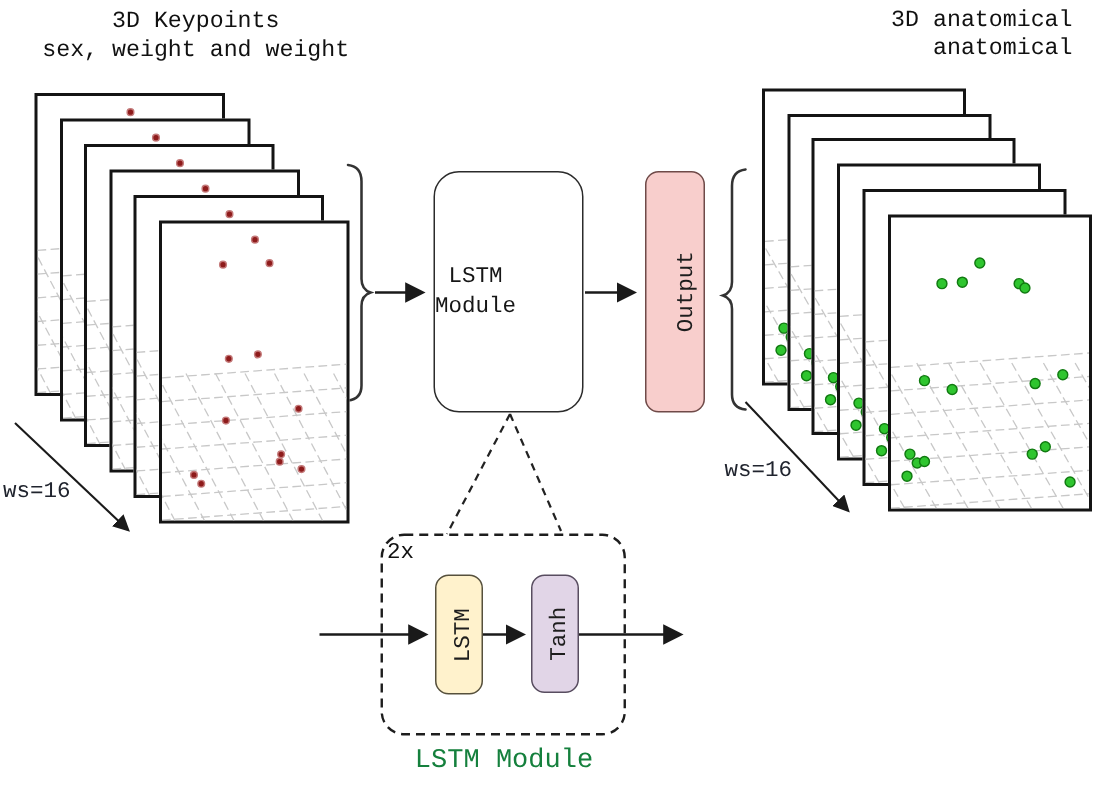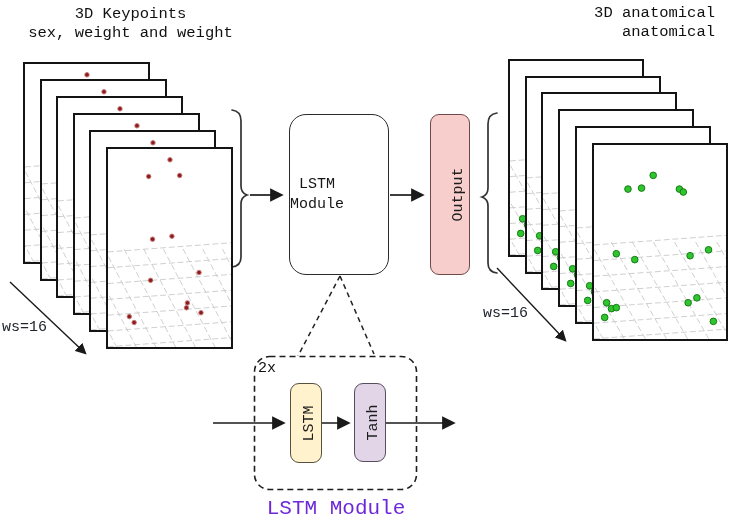--- a/index.html
+++ b/index.html
@@ -12,21 +12,21 @@
   .box{position:absolute;box-sizing:border-box;display:flex;align-items:center;z-index:5;}
   .lstm-main{left:289px;top:114px;width:100px;height:161px;border:1.6px solid #2b2b2b;border-radius:17px;
              background:#fff;text-align:center;font-size:15px;line-height:20px;}
   .output{left:430px;top:114px;width:40px;height:161px;border:1.6px solid #6f4a48;border-radius:9px;}
   .cell{border-radius:9px;}
   .cell-lstm{left:290px;top:383px;width:32px;height:80px;border:1.5px solid #56503c;}
   .cell-tanh{left:354px;top:383px;width:32px;height:79px;border:1.5px solid #584d60;}
   .vt{transform:rotate(-90deg);white-space:nowrap;font-size:15px;color:#1d1d1d;}
   .ws{position:absolute;font-size:15px;color:#20242e;z-index:6;}
   .mult{position:absolute;left:258px;top:360px;font-size:15px;color:#111;z-index:6;text-align:right;}
-  .caption{position:absolute;left:252px;top:497px;width:168px;text-align:center;font-size:21px;color:#6d28d9;z-index:6;}
+  .caption{position:absolute;left:252px;top:497px;width:168px;text-align:center;font-size:18px;color:#15803d;z-index:6;}
 </style>
 </head>
 <body>
 
 <div class="canvas">
 
   <div class="title" style="left:28px;top:5px;width:205px;">
     <div>3D Keypoints</div>
     <div>sex, weight and weight</div>
   </div>

